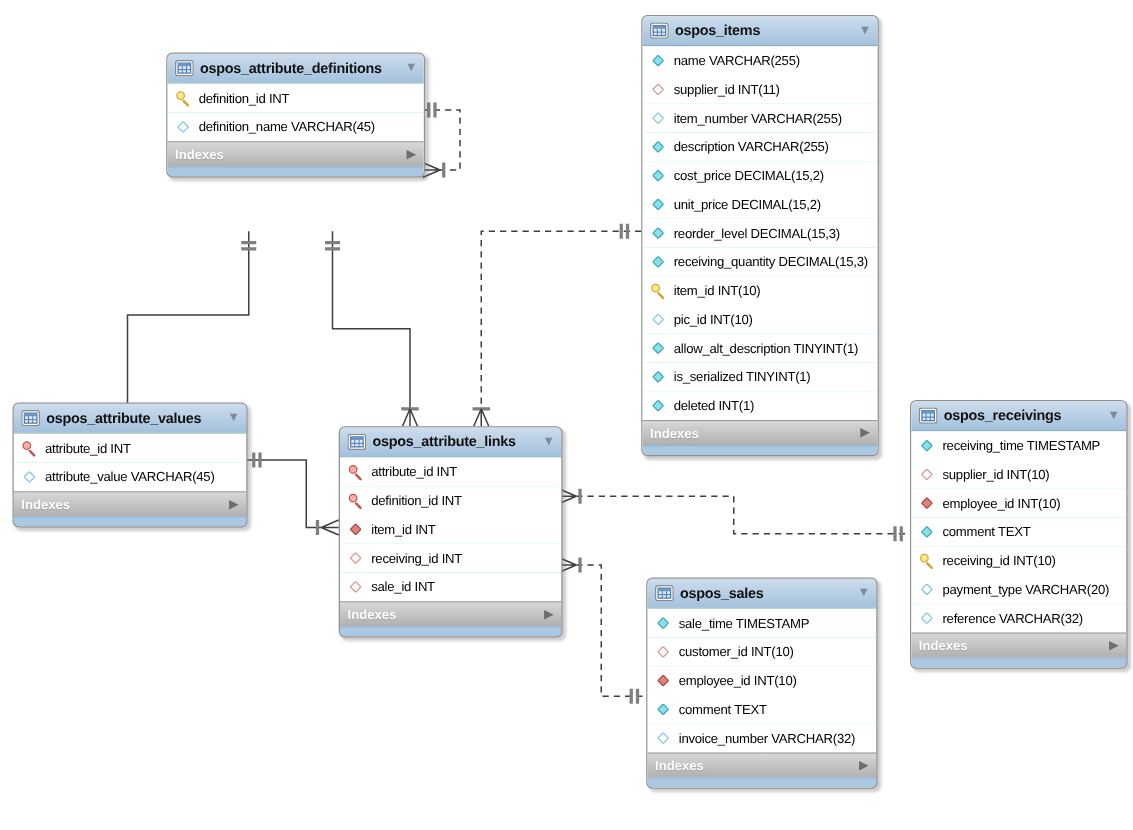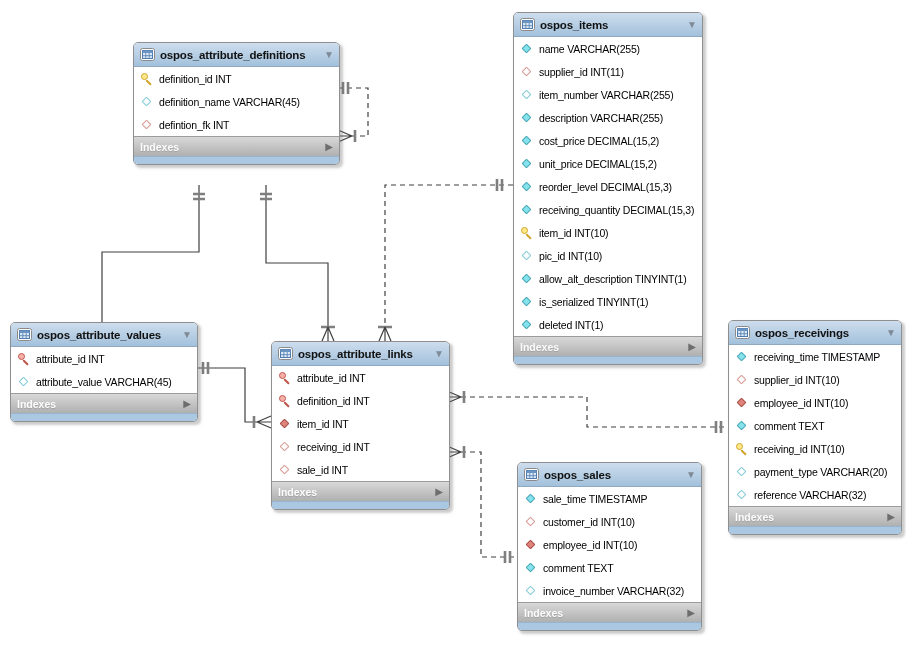--- a/index.html
+++ b/index.html
@@ -144,24 +144,20 @@
     </div>
     <div class="tbody">
       <div class="trow">
           <span class="cicon" data-icon="key-gold"></span>
           <span class="ctext">definition_id INT</span>
         </div>
       <div class="trow">
           <span class="cicon" data-icon="diamond-cyan-outline"></span>
           <span class="ctext">definition_name VARCHAR(45)</span>
         </div>
-      <div class="trow">
-          <span class="cicon" data-icon="diamond-red-outline"></span>
-          <span class="ctext">defintion_fk INT</span>
-        </div>
     </div>
     <div class="tfoot">
       <span class="flabel">Indexes</span>
       <span class="expand">▶</span>
     </div>
     <div class="tstrip"></div>
   </div>
 
   <div class="table" style="left:513px;top:12px;width:188px;">
     <div class="thead">

